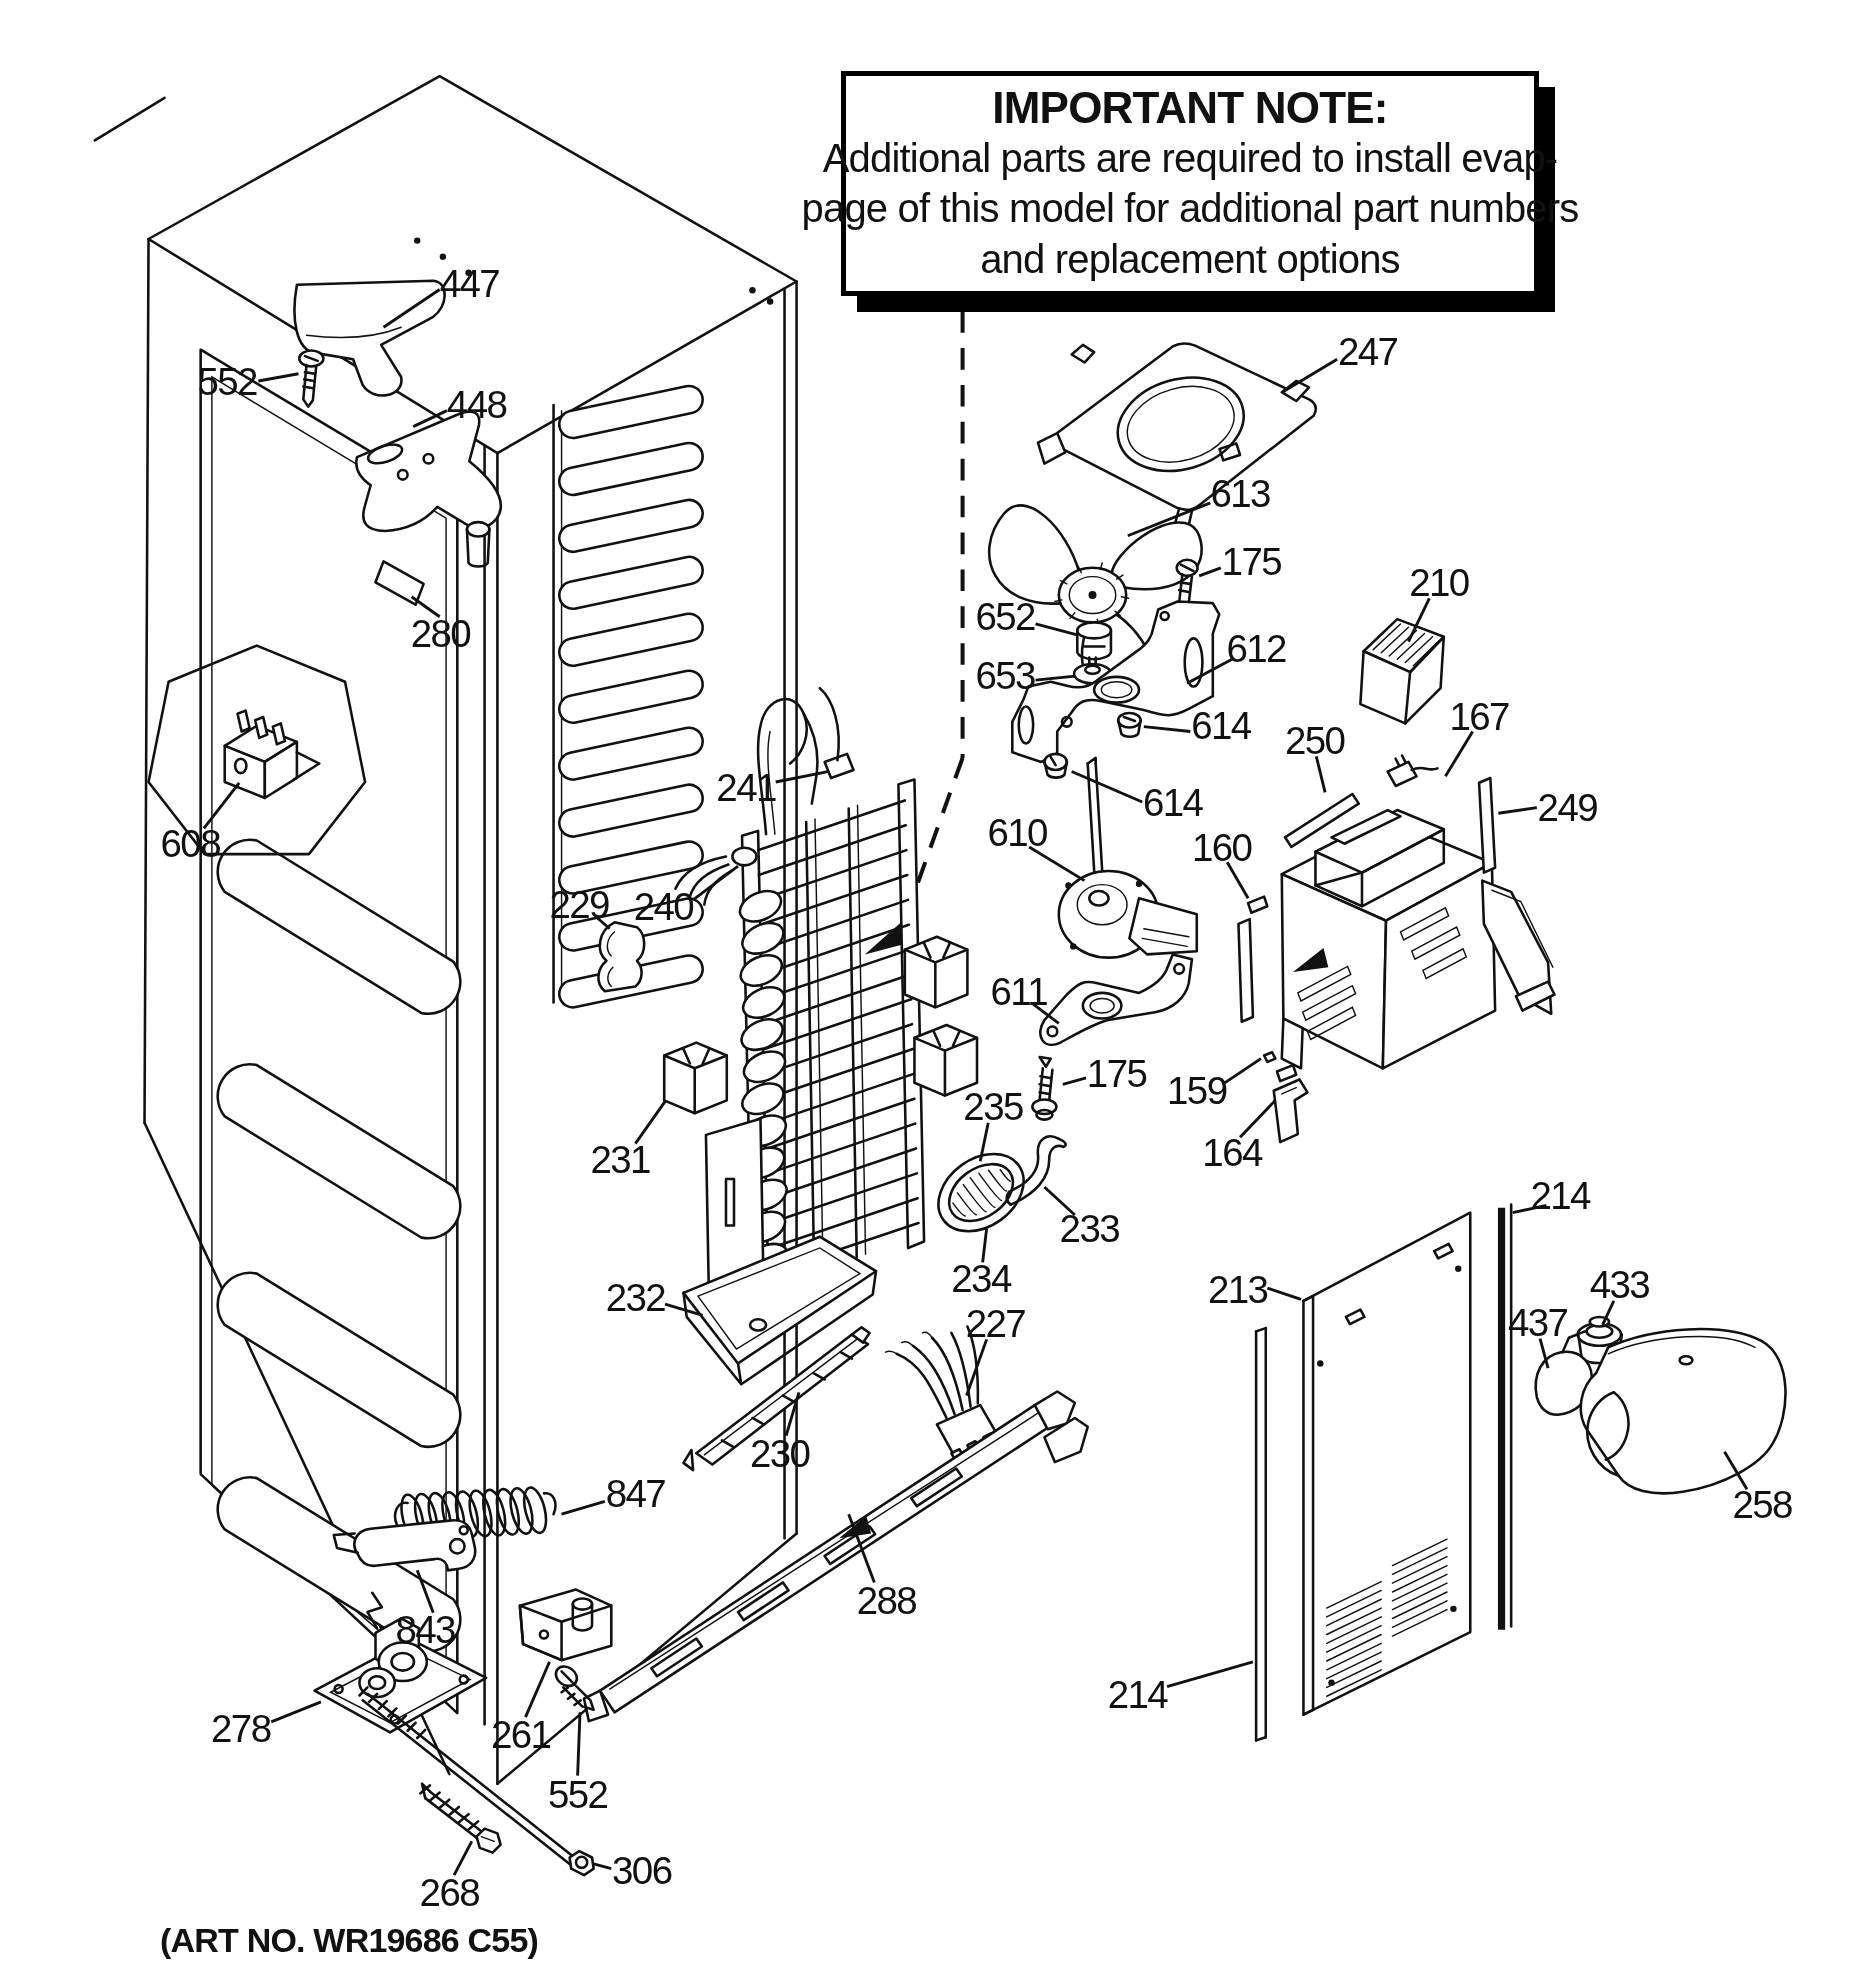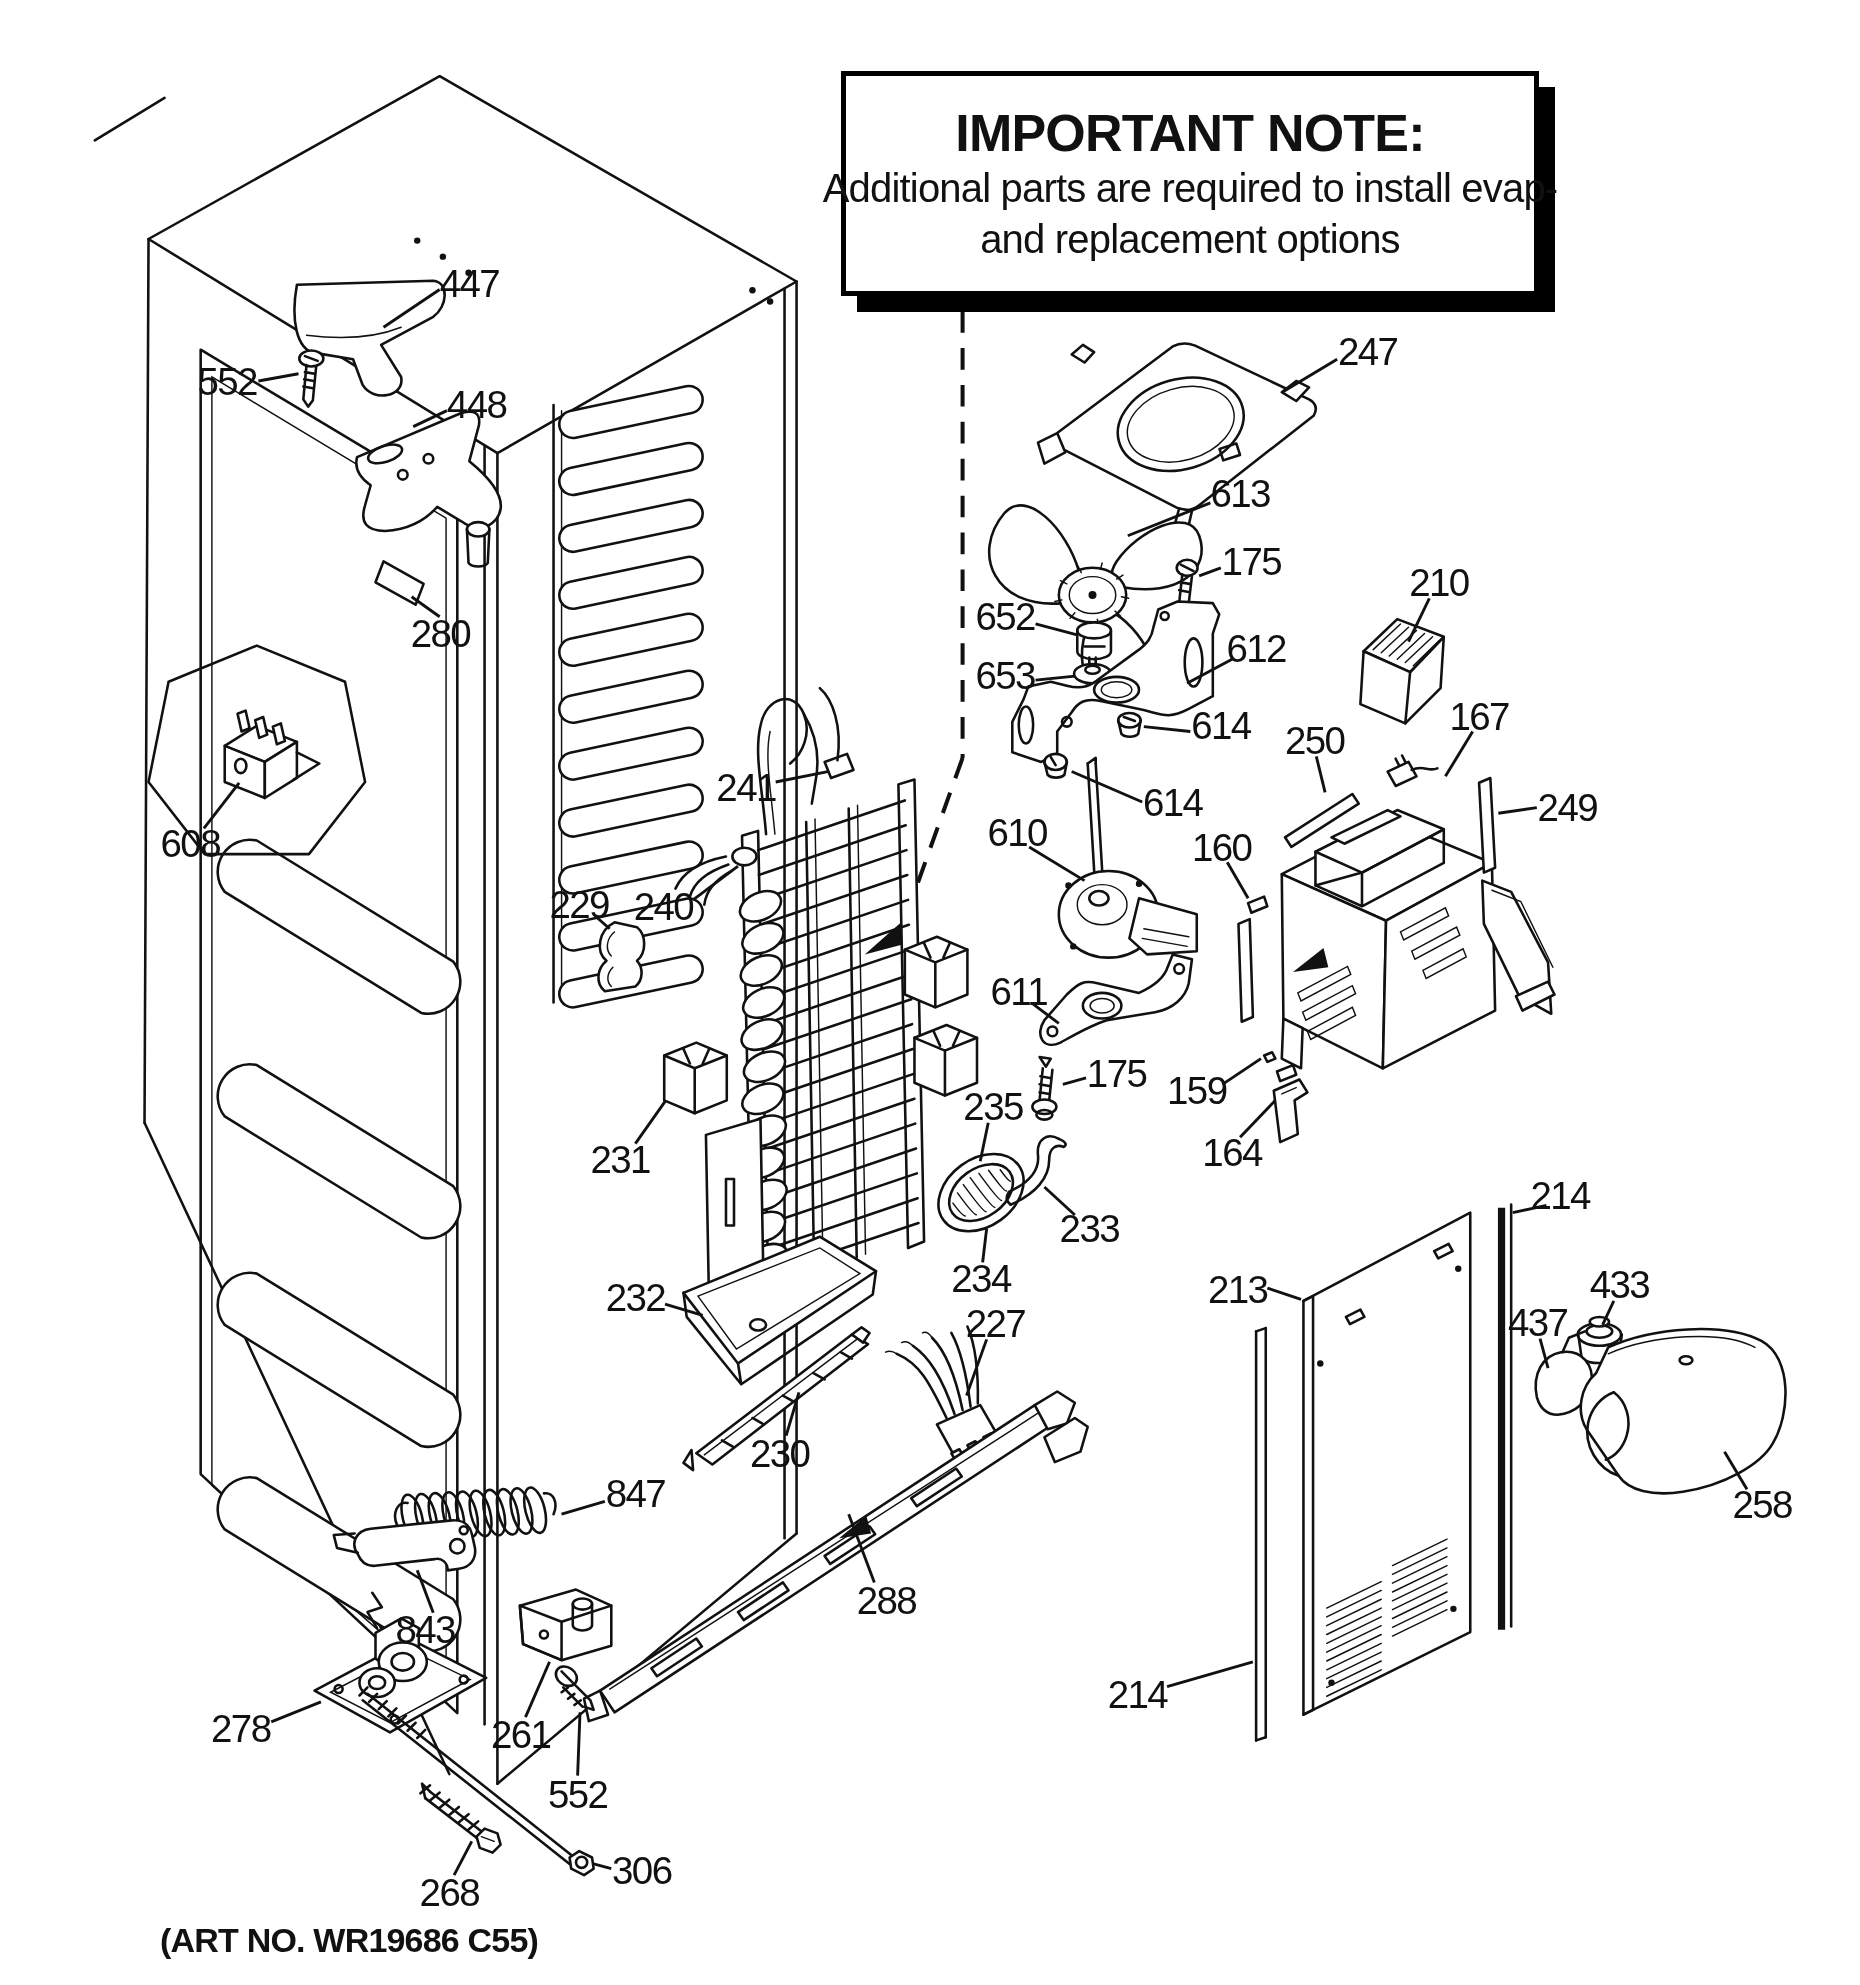--- a/index.html
+++ b/index.html
@@ -10,21 +10,21 @@
   .s{fill:none;stroke:#111;stroke-width:3.2;stroke-linecap:round;stroke-linejoin:round;}
   .sf{fill:#ffffff;stroke:#111;stroke-width:3.2;stroke-linejoin:round;}
   .sth{fill:none;stroke:#111;stroke-width:1.8;stroke-linecap:round;}
   .blk{fill:#111;stroke:none;}
   .dash{fill:none;stroke:#111;stroke-width:5;stroke-dasharray:27 19;}
   .lbl{font-family:"Liberation Sans",sans-serif;font-size:48px;letter-spacing:-2px;fill:#111;}
   .leader{stroke:#111;stroke-width:3.6;}
   .note{position:absolute;left:841px;top:71px;width:688px;height:215px;background:#fff;
         border:5.6px solid #000;box-shadow:16px 16px 0 0 #000;display:flex;flex-direction:column;
         align-items:center;justify-content:center;text-align:center;}
-  .note-title{font-size:52px;font-weight:bold;letter-spacing:-0.8px;margin-bottom:0;}
+  .note-title{font-size:44px;font-weight:bold;letter-spacing:-0.8px;margin-bottom:0;}
   .note-line{font-size:40px;line-height:1.26;white-space:pre;letter-spacing:-0.8px;}
   .artno{position:absolute;left:160px;top:1886px;font-size:34px;font-weight:bold;letter-spacing:-0.8px;margin-top:35px;}
 </style>
 </head>
 <body>
 
 <div class="page">
 
 <svg width="1861" height="1985" viewBox="0 0 2320 2475">
 
@@ -618,19 +618,20 @@
         <g>
           <line x1="2178" y1="1857" x2="2150" y2="1810" class="leader"></line>
           <text x="2197" y="1893" class="lbl" text-anchor="middle">258</text>
         </g>
       </g>
 </svg>
 
 <div class="note">
   <div class="note-title">IMPORTANT NOTE:</div>
   <div class="note-line">Additional parts are required to install evap-</div>
+  <div class="note-line">page of this model for additional part numbers</div>
   <div class="note-line">and replacement options</div>
 </div>
 
 <div class="artno">(ART NO. WR19686 C55)</div>
 
 </div>
 
 
 </body></html>

